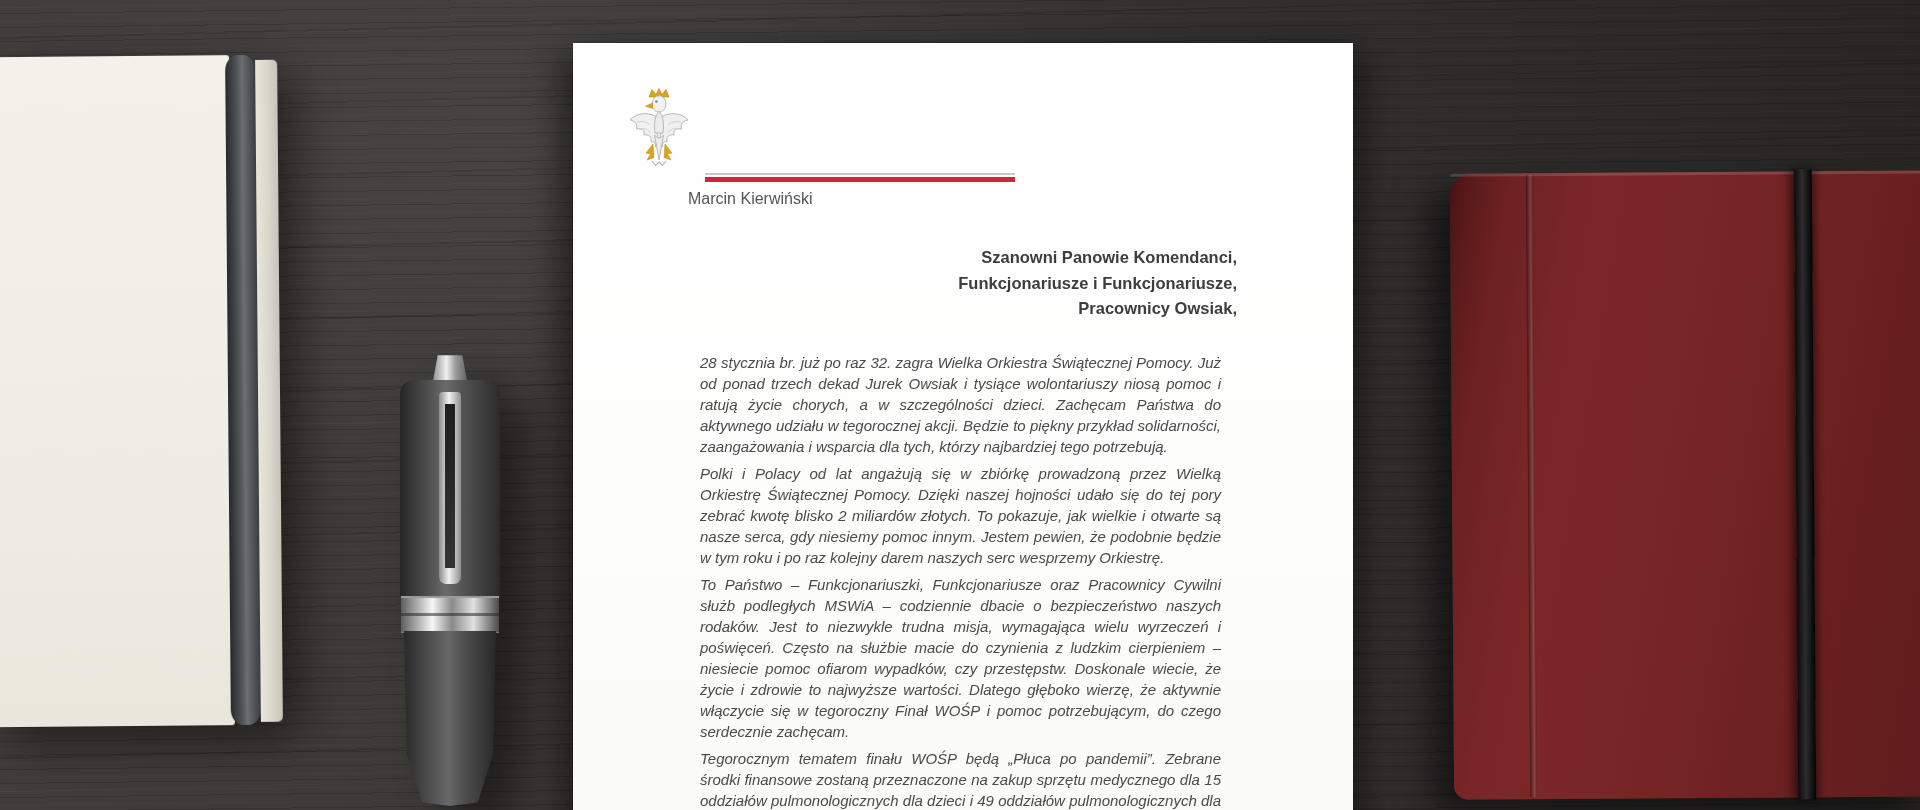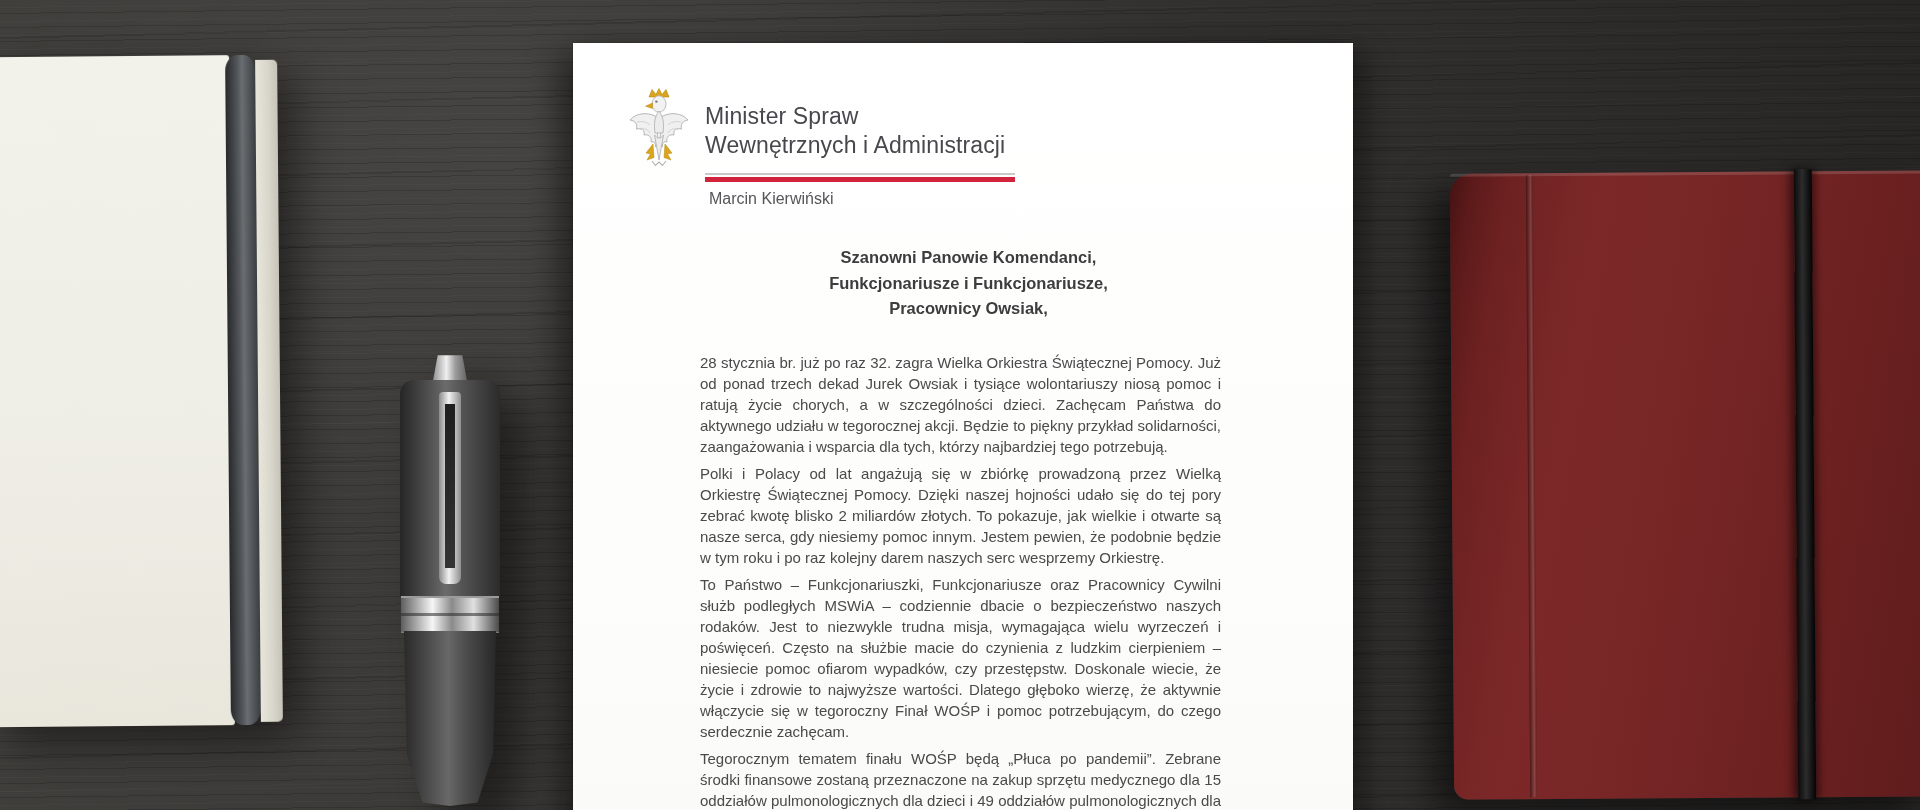--- a/index.html
+++ b/index.html
@@ -86,27 +86,27 @@
     box-shadow:-16px 12px 30px rgba(0,0,0,0.42), 14px 10px 26px rgba(0,0,0,0.35), 0 0 2px rgba(0,0,0,0.3);
   }
   .emblem{position:absolute;left:50px;top:42px;width:72px;height:96px;}
   .ministry{
     position:absolute;left:132px;top:59px;
     font-size:23px;line-height:29px;font-weight:500;color:#47474d;letter-spacing:0.1px;
   }
   .rule{position:absolute;left:132px;top:130px;width:310px;}
   .rule-gray{height:2px;background:#c9c9c9;}
   .rule-red{height:5px;margin-top:2px;background:#d2233c;}
-  .sender{position:absolute;left:136px;top:147px;font-size:16px;color:#55555a;}
+  .sender{position:absolute;left:115px;top:147px;font-size:16px;color:#55555a;}
   .body-text{
     position:absolute;left:127px;top:202px;width:537px;
     font-size:15px;line-height:21px;color:#4a4a4a;text-align:justify;
   }
-  .salutation{font-weight:bold;font-size:16.5px;line-height:25.5px;color:#3d3d3d;margin-bottom:30px;text-align:center;}
-  .body-text p{margin:0 16px 6px 0;}
+  .salutation{font-weight:bold;font-size:16.5px;line-height:25.5px;color:#3d3d3d;margin-bottom:30px;text-align:right;}
+  .body-text p{margin:0 16px 6px 0;font-style:italic;}
   
   .folder{
     position:absolute;left:1452px;top:172px;width:482px;height:626px;
     transform:rotate(-0.4deg);
     border-radius:22px 0 0 14px;
     background:linear-gradient(100deg,#451212 0%,#5c1a1a 4%,#6d2121 10%,#7d2828 26%,#762525 50%,#6b2020 76%,#5e1c1c 100%);
     box-shadow:-22px 16px 36px rgba(0,0,0,0.55);
   }
   .folder-rim{position:absolute;left:0;right:0;top:0;height:3px;border-radius:22px 0 0 0;background:rgba(255,255,255,0.14);}
   .folder-groove{
@@ -154,24 +154,20 @@
     <path d="M40,30 C48,26 59,27 65,34 C59.5,35 57.5,38 58.5,43 C53,42 50,44 51,49 C46,48 43,51 44,56 C41,55 39,57 39.5,61 L37,52 C38,44 38,36 37.5,31 Z" fill="#f0f0f0" stroke="#aeaeae" stroke-width="0.9"></path>
     <path d="M36,25 C31.5,31 30.8,38 32,47 L40,47 C41.2,38 40.5,31 36,25 Z" fill="#ececec" stroke="#b2b2b2" stroke-width="0.9"></path>
     <path d="M31.5,49 L36,74 L40.5,49 C38,53 34,53 31.5,49 Z" fill="#ededed" stroke="#b2b2b2" stroke-width="0.9"></path>
     <path d="M29,75 l3.5,4.5 l3.5,-3.5 l3.5,3.5 l3.5,-4.5" fill="none" stroke="#b2b2b2" stroke-width="1.1"></path>
     <path d="M30,58 l-7,9 l4.5,1 l-3.5,6 l7,-2.5 z" fill="#d9a41e" stroke="#b8860b" stroke-width="0.5"></path>
     <path d="M42,58 l7,9 l-4.5,1 l3.5,6 l-7,-2.5 z" fill="#d9a41e" stroke="#b8860b" stroke-width="0.5"></path>
     <path d="M14,36 C20,35 24,36 27,39 M17,43 C22,42 26,44 27,47" fill="none" stroke="#c4c4c4" stroke-width="0.7"></path>
     <path d="M58,36 C52,35 48,36 45,39 M55,43 C50,42 46,44 45,47" fill="none" stroke="#c4c4c4" stroke-width="0.7"></path>
   </svg>
 
-  <div class="ministry">
-    <div>Minister Spraw</div>
-    <div>Wewnętrznych i Administracji</div>
-  </div>
 
   <div class="rule">
     <div class="rule-gray"></div>
     <div class="rule-red"></div>
   </div>
 
   <div class="sender">Marcin Kierwiński</div>
 
   <div class="body-text">
     <div class="salutation">

